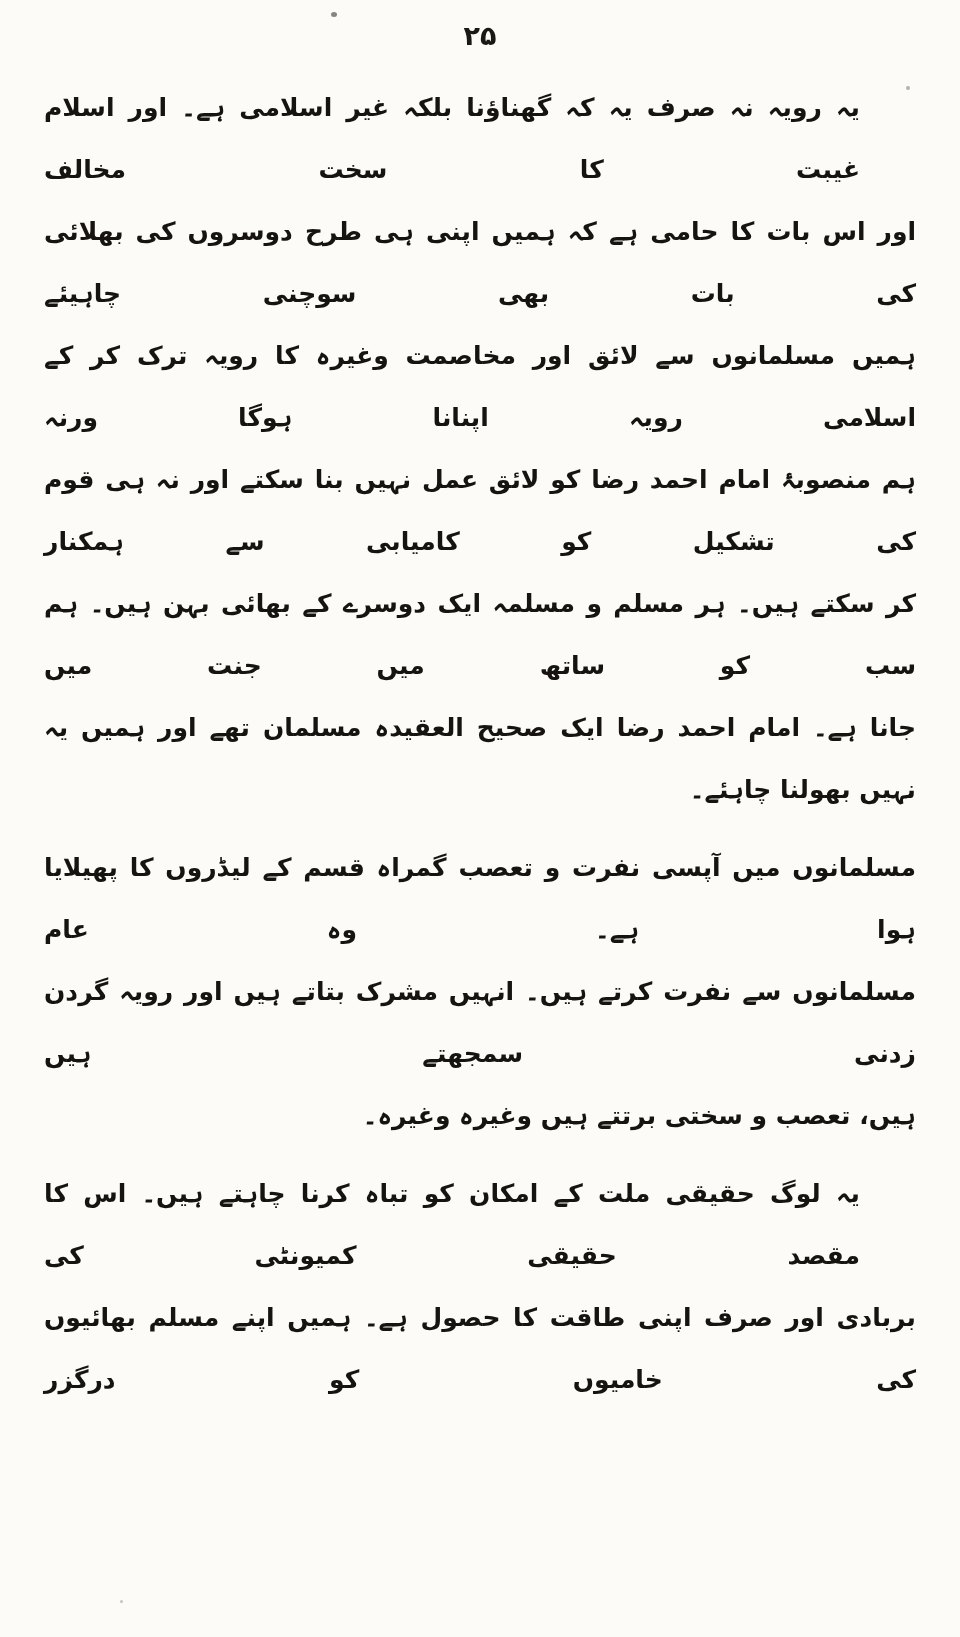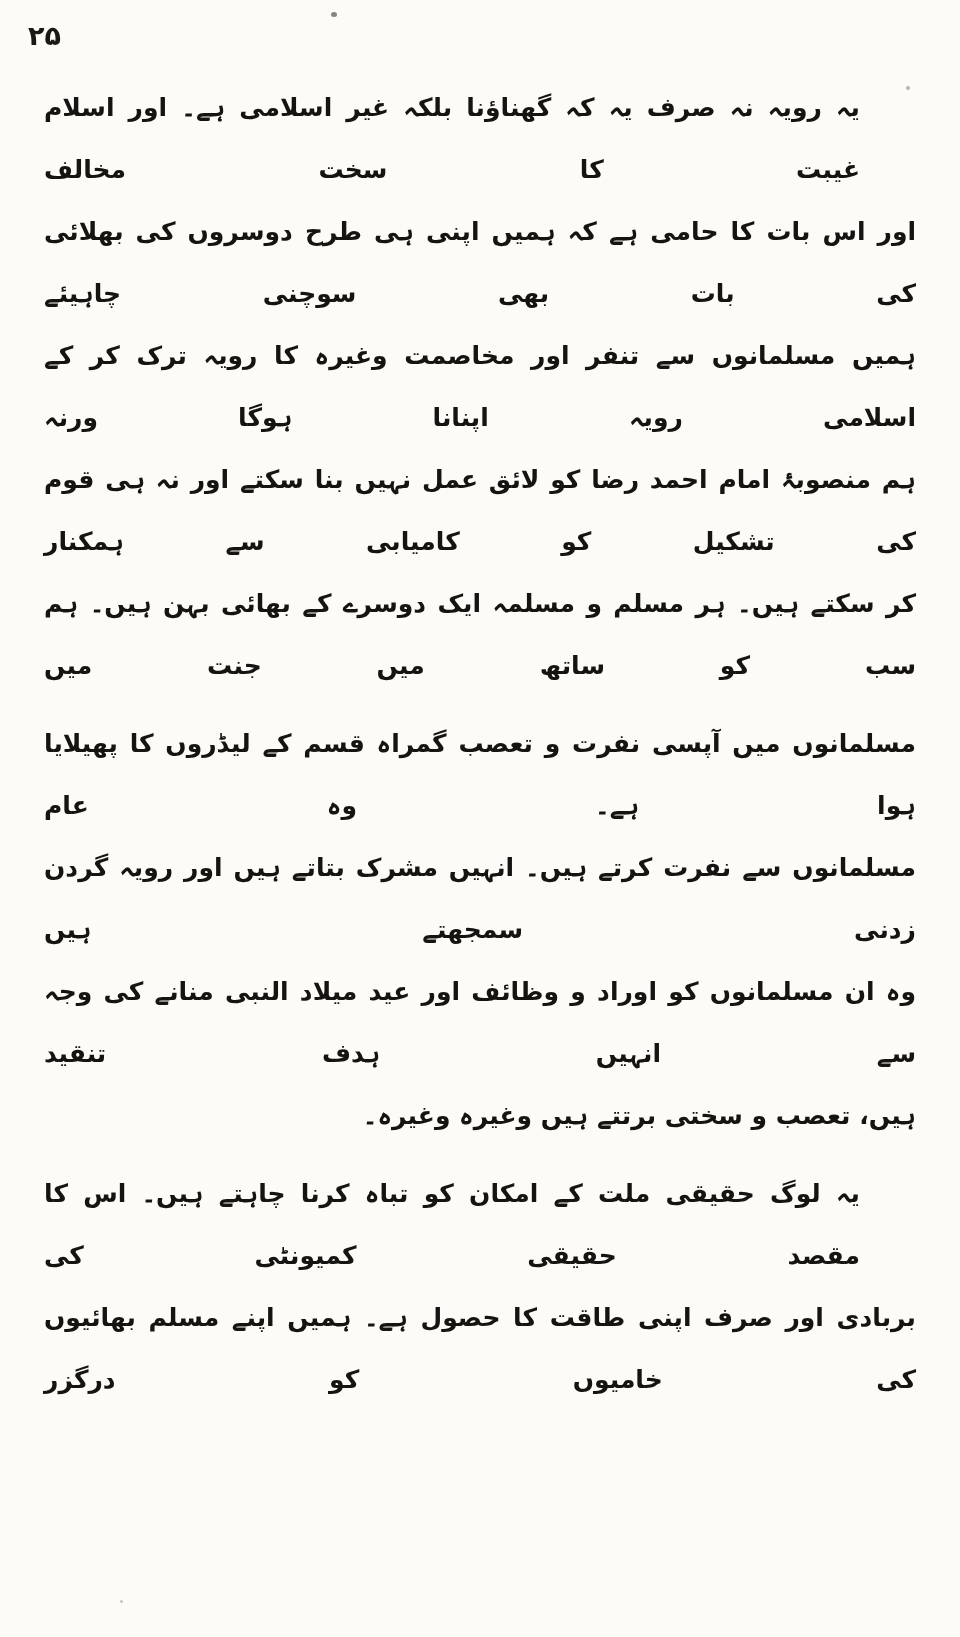--- a/index.html
+++ b/index.html
@@ -11,21 +11,21 @@
     font-family: "DejaVu Sans", sans-serif;
     overflow: hidden;
   }
   .page {
     position: relative;
     width: 960px;
     height: 1637px;
     padding: 14px 28px 0 28px;
   }
   .page-number {
-    text-align: left;
+    text-align: center;
     font-size: 27px;
     font-weight: bold;
     letter-spacing: 2px;
     padding-top: 6px;
     margin-bottom: 26px;
     color: #1a1715;
   }
   .text-block {
     direction: rtl;
     font-size: 25px;
@@ -61,29 +61,29 @@
   <div class="speck s2"></div>
   <div class="speck s3"></div>
 
   <div class="page-number">۲۵</div>
 
   <div class="text-block" dir="rtl">
 
     <p class="para">
       <span class="line first">یہ رویہ نہ صرف یہ کہ گھناؤنا بلکہ غیر اسلامی ہے۔ اور اسلام غیبت کا سخت مخالف</span>
       <span class="line">اور اس بات کا حامی ہے کہ ہمیں اپنی ہی طرح دوسروں کی بھلائی کی بات بھی سوچنی چاہیئے</span>
-      <span class="line">ہمیں مسلمانوں سے تنفر اور مخاصمت وغیرہ کا رویہ ترک کر کے اسلامی رویہ اپنانا ہوگا ورنہ</span>
+      <span class="line">ہمیں مسلمانوں سے لائق اور مخاصمت وغیرہ کا رویہ ترک کر کے اسلامی رویہ اپنانا ہوگا ورنہ</span>
       <span class="line">ہم منصوبۂ امام احمد رضا کو لائق عمل نہیں بنا سکتے اور نہ ہی قوم کی تشکیل کو کامیابی سے ہمکنار</span>
       <span class="line">کر سکتے ہیں۔ ہر مسلم و مسلمہ ایک دوسرے کے بھائی بہن ہیں۔ ہم سب کو ساتھ میں جنت میں</span>
+      <span class="line last">جانا ہے۔ امام احمد رضا ایک صحیح العقیدہ مسلمان تھے اور ہمیں یہ نہیں بھولنا چاہئے۔</span>
     </p>
 
     <p class="para">
       <span class="line">مسلمانوں میں آپسی نفرت و تعصب گمراہ قسم کے لیڈروں کا پھیلایا ہوا ہے۔ وہ عام</span>
       <span class="line">مسلمانوں سے نفرت کرتے ہیں۔ انہیں مشرک بتاتے ہیں اور رویہ گردن زدنی سمجھتے ہیں</span>
-      <span class="line">وہ ان مسلمانوں کو اوراد و وظائف اور عید میلاد النبی منانے کی وجہ سے انہیں ہدف تنقید</span>
       <span class="line last">ہیں، تعصب و سختی برتتے ہیں وغیرہ وغیرہ۔</span>
     </p>
 
     <p class="para">
       <span class="line first">یہ لوگ حقیقی ملت کے امکان کو تباہ کرنا چاہتے ہیں۔ اس کا مقصد حقیقی کمیونٹی کی</span>
       <span class="line">بربادی اور صرف اپنی طاقت کا حصول ہے۔ ہمیں اپنے مسلم بھائیوں کی خامیوں کو درگزر</span>
 
     </p>
 
   </div>

